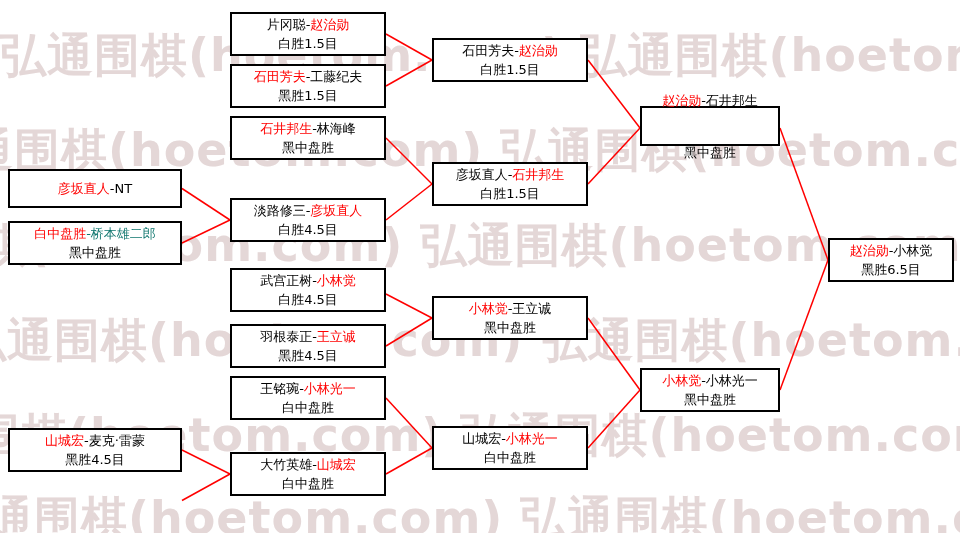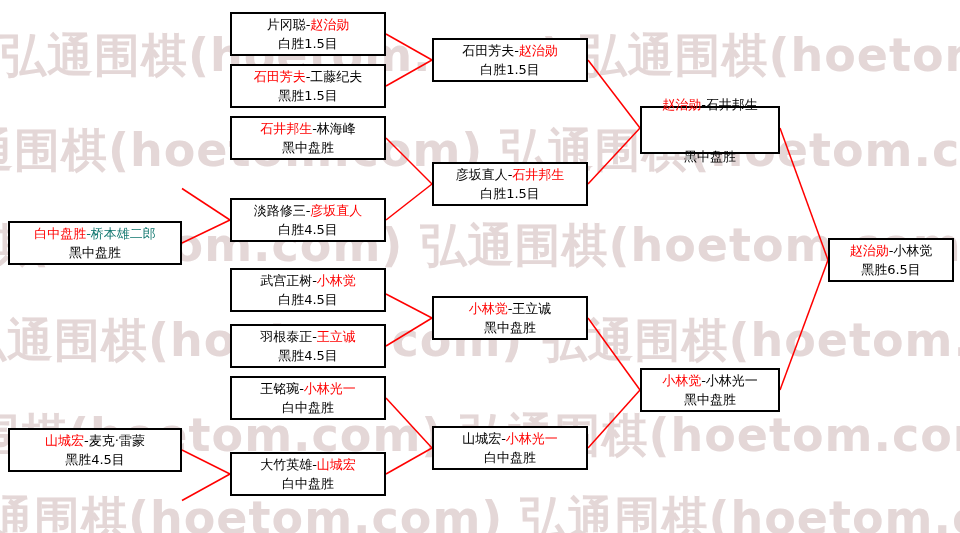--- a/index.html
+++ b/index.html
@@ -75,20 +75,23 @@
       <line x1="386" y1="398" x2="432" y2="448" stroke="#ff0000" stroke-width="1.5"></line>
       <line x1="386" y1="474" x2="432" y2="448" stroke="#ff0000" stroke-width="1.5"></line>
       <line x1="588" y1="60" x2="640" y2="128" stroke="#ff0000" stroke-width="1.5"></line>
       <line x1="588" y1="184" x2="640" y2="128" stroke="#ff0000" stroke-width="1.5"></line>
       <line x1="588" y1="318" x2="640" y2="390" stroke="#ff0000" stroke-width="1.5"></line>
       <line x1="588" y1="448" x2="640" y2="390" stroke="#ff0000" stroke-width="1.5"></line>
       <line x1="780" y1="128" x2="828" y2="260" stroke="#ff0000" stroke-width="1.5"></line>
       <line x1="780" y1="390" x2="828" y2="260" stroke="#ff0000" stroke-width="1.5"></line>
     </svg>
   <div id="boxes">
+      <div class="match-box" style="left: 8px; top: 169px; width: 174px; height: 39px; border-color: rgb(0, 0, 0); background: rgb(255, 255, 255);">
+        <div class="players"><span style="color: rgb(255, 0, 0);">彦坂直人</span><span style="color: rgb(0, 0, 0);">-NT</span></div>
+      </div>
       <div class="match-box" style="left: 8px; top: 221px; width: 174px; height: 44px; border-color: rgb(0, 0, 0); background: rgb(255, 255, 255);">
         <div class="players"><span style="color: rgb(255, 0, 0);">白中盘胜</span><span style="color: #0f766e;">-桥本雄二郎</span></div>
         <div class="result" style="color: rgb(0, 0, 0);">黑中盘胜</div>
       </div>
       <div class="match-box" style="left: 8px; top: 428px; width: 174px; height: 44px; border-color: rgb(0, 0, 0); background: rgb(255, 255, 255);">
         <div class="players"><span style="color: rgb(255, 0, 0);">山城宏</span><span style="color: rgb(0, 0, 0);">-麦克·雷蒙</span></div>
         <div class="result" style="color: rgb(0, 0, 0);">黑胜4.5目</div>
       </div>
       <div class="match-box" style="left: 230px; top: 12px; width: 156px; height: 44px; border-color: rgb(0, 0, 0); background: rgb(255, 255, 255);">
         <div class="players"><span style="color: rgb(0, 0, 0);">片冈聪-</span><span style="color: rgb(255, 0, 0);">赵治勋</span></div>
@@ -131,21 +134,21 @@
         <div class="result" style="color: rgb(0, 0, 0);">白胜1.5目</div>
       </div>
       <div class="match-box" style="left: 432px; top: 296px; width: 156px; height: 44px; border-color: rgb(0, 0, 0); background: rgb(255, 255, 255);">
         <div class="players"><span style="color: rgb(255, 0, 0);">小林觉</span><span style="color: rgb(0, 0, 0);">-王立诚</span></div>
         <div class="result" style="color: rgb(0, 0, 0);">黑中盘胜</div>
       </div>
       <div class="match-box" style="left: 432px; top: 426px; width: 156px; height: 44px; border-color: rgb(0, 0, 0); background: rgb(255, 255, 255);">
         <div class="players"><span style="color: rgb(0, 0, 0);">山城宏-</span><span style="color: rgb(255, 0, 0);">小林光一</span></div>
         <div class="result" style="color: rgb(0, 0, 0);">白中盘胜</div>
       </div>
-      <div class="match-box" style="left: 640px; top: 106px; width: 140px; height: 48px; border-color: rgb(0, 0, 0); background: rgb(255, 255, 255); gap: 33px;">
+      <div class="match-box" style="left: 640px; top: 106px; width: 140px; height: 40px; border-color: rgb(0, 0, 0); background: rgb(255, 255, 255); gap: 33px;">
         <div class="players"><span style="color: rgb(255, 0, 0);">赵治勋</span><span style="color: rgb(0, 0, 0);">-石井邦生</span></div>
         <div class="result" style="color: rgb(0, 0, 0);">黑中盘胜</div>
       </div>
       <div class="match-box" style="left: 640px; top: 368px; width: 140px; height: 44px; border-color: rgb(0, 0, 0); background: rgb(255, 255, 255);">
         <div class="players"><span style="color: rgb(255, 0, 0);">小林觉</span><span style="color: rgb(0, 0, 0);">-小林光一</span></div>
         <div class="result" style="color: rgb(0, 0, 0);">黑中盘胜</div>
       </div>
       <div class="match-box" style="left: 828px; top: 238px; width: 126px; height: 44px; border-color: rgb(0, 0, 0); background: rgb(255, 255, 255);">
         <div class="players"><span style="color: rgb(255, 0, 0);">赵治勋</span><span style="color: rgb(0, 0, 0); margin-top: 44px;">-小林觉</span></div>
         <div class="result" style="color: rgb(0, 0, 0);">黑胜6.5目</div>

